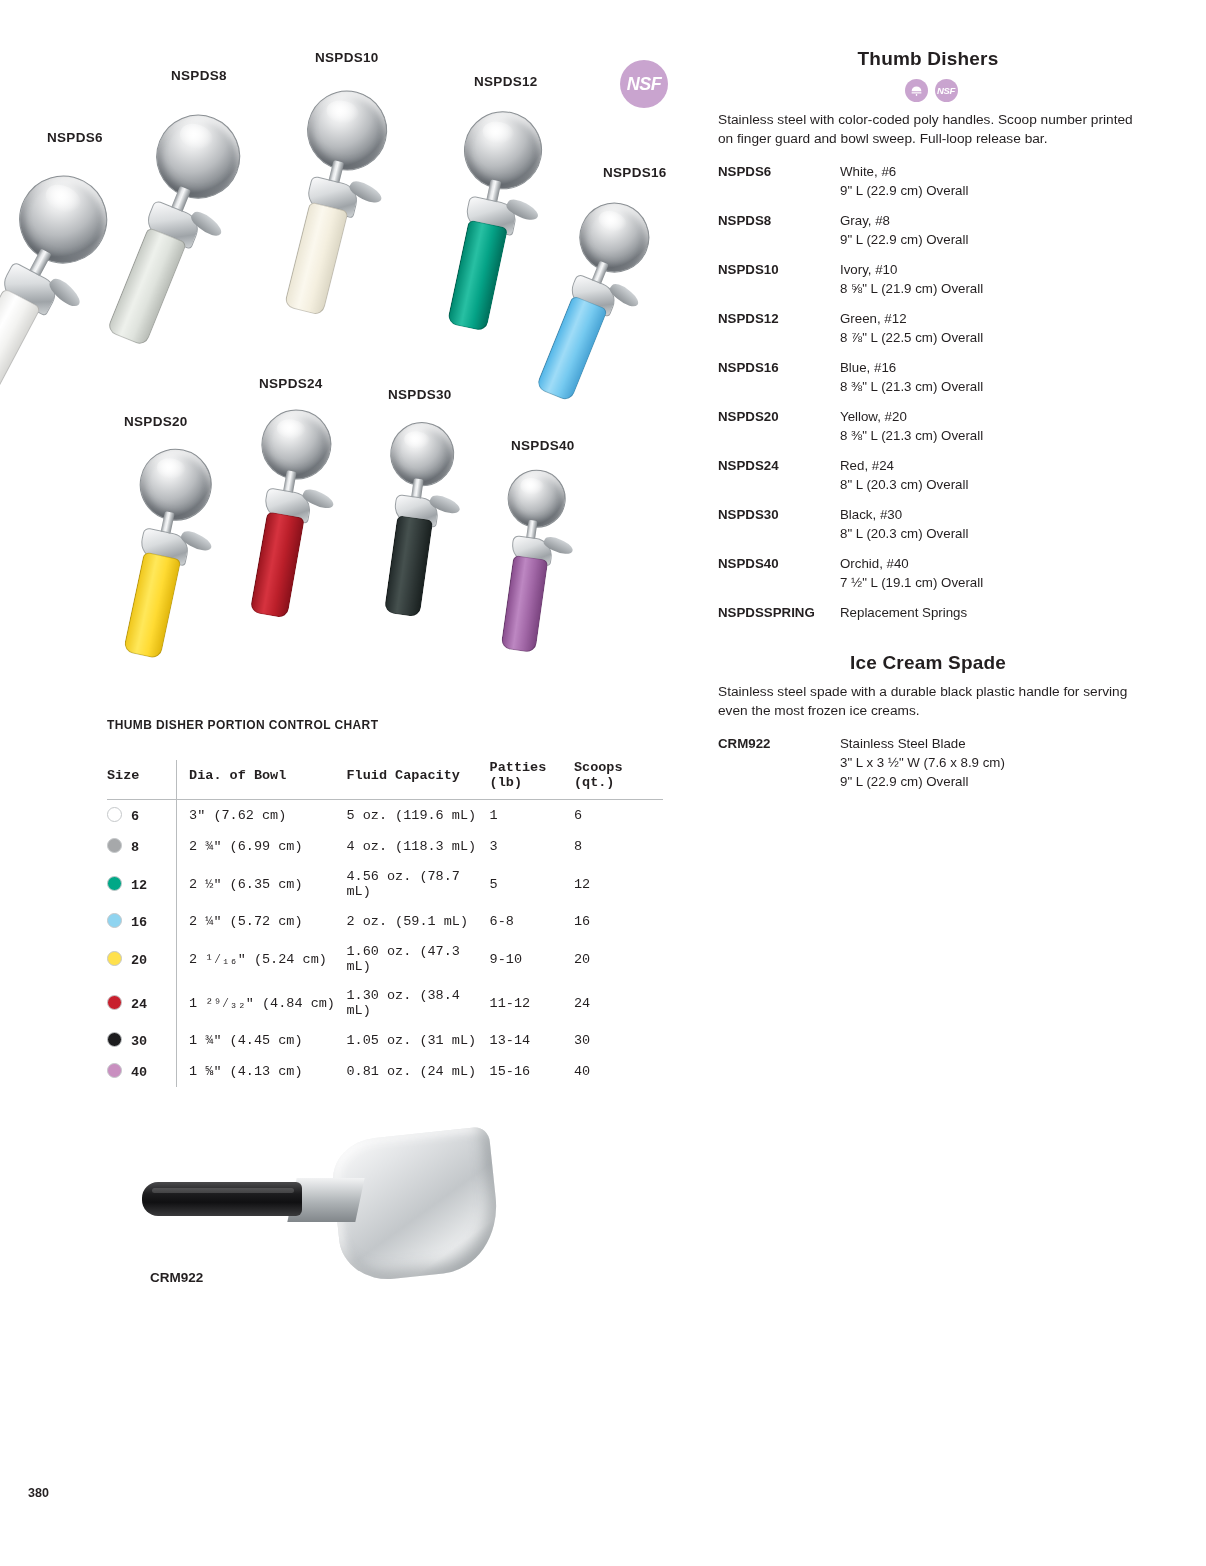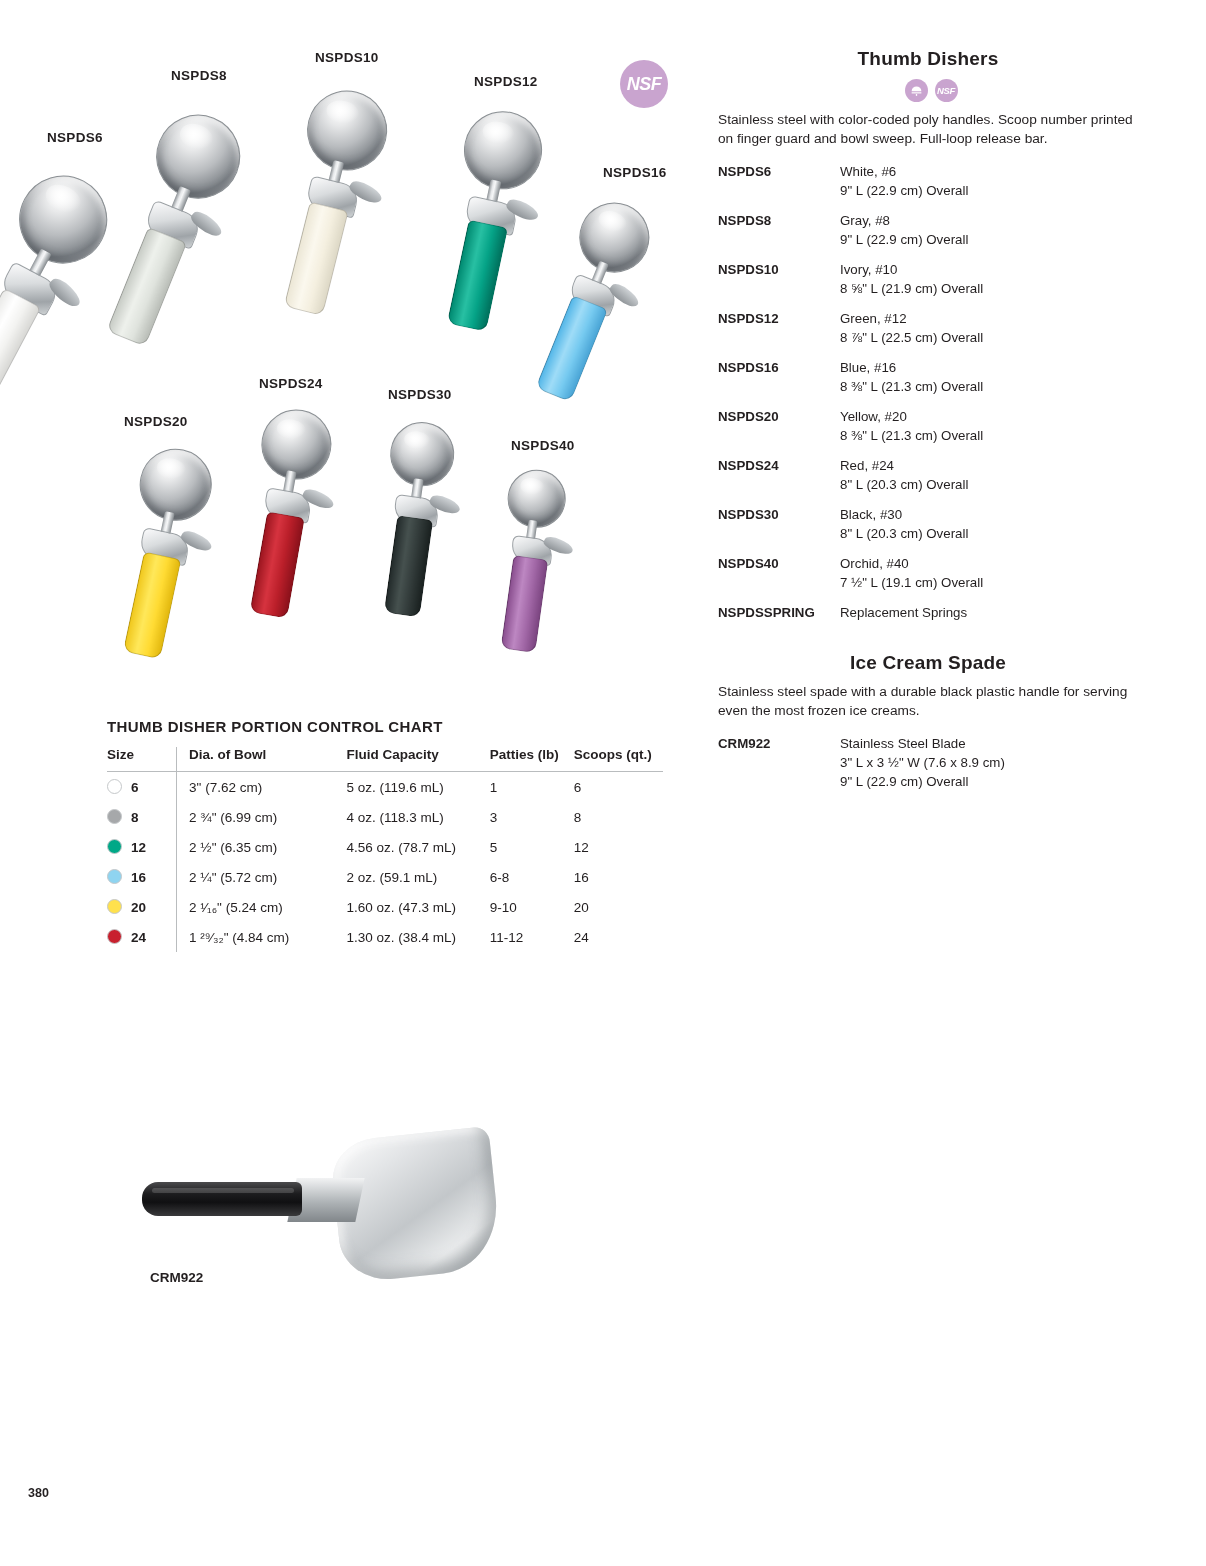--- a/index.html
+++ b/index.html
@@ -100,30 +100,31 @@
   }
 
   
   .chart-wrap {
     position: absolute;
     left: 107px;
     top: 718px;
     width: 570px;
   }
   .chart-title {
-    font-size: 15px;
+    font-size: 12px;
     font-weight: bold;
     letter-spacing: 0.4px;
     color: #231f20;
-    margin-bottom: 12px;
+    margin-bottom: 28px;
   }
   table.portion {
     border-collapse: collapse;
     width: 556px;
     font-size: 13.5px;
+    font-family: Liberation Mono, monospace;
   }
   table.portion th {
     text-align: left;
     font-weight: bold;
     font-size: 13.5px;
     padding: 0 0 9px 0;
     color: #231f20;
     border-bottom: 1px solid #b9bcbe;
   }
   table.portion td {
@@ -395,20 +396,34 @@
           <td class="c-cap">1.60 oz. (47.3 mL)</td>
           <td class="c-pat">9-10</td>
           <td class="c-sco">20</td>
         </tr>
         <tr>
           <td class="c-size"><span class="swatch" style="background:#c8202e"></span><span class="size-num">24</span></td>
           <td class="c-dia">1 ²⁹⁄₃₂" (4.84 cm)</td>
           <td class="c-cap">1.30 oz. (38.4 mL)</td>
           <td class="c-pat">11-12</td>
           <td class="c-sco">24</td>
+        </tr>
+        <tr>
+          <td class="c-size"><span class="swatch" style="background:#1c1c1e"></span><span class="size-num">30</span></td>
+          <td class="c-dia">1 ¾" (4.45 cm)</td>
+          <td class="c-cap">1.05 oz. (31 mL)</td>
+          <td class="c-pat">13-14</td>
+          <td class="c-sco">30</td>
+        </tr>
+        <tr>
+          <td class="c-size"><span class="swatch" style="background:#c98fc0"></span><span class="size-num">40</span></td>
+          <td class="c-dia">1 ⅝" (4.13 cm)</td>
+          <td class="c-cap">0.81 oz. (24 mL)</td>
+          <td class="c-pat">15-16</td>
+          <td class="c-sco">40</td>
         </tr>
       </tbody>
     </table>
   </div>
 
   <div class="spade-area">
     <div class="spade-blade"></div>
     <div class="spade-ferrule"></div>
     <div class="spade-handle"></div>
     <div class="spade-label">CRM922</div>

